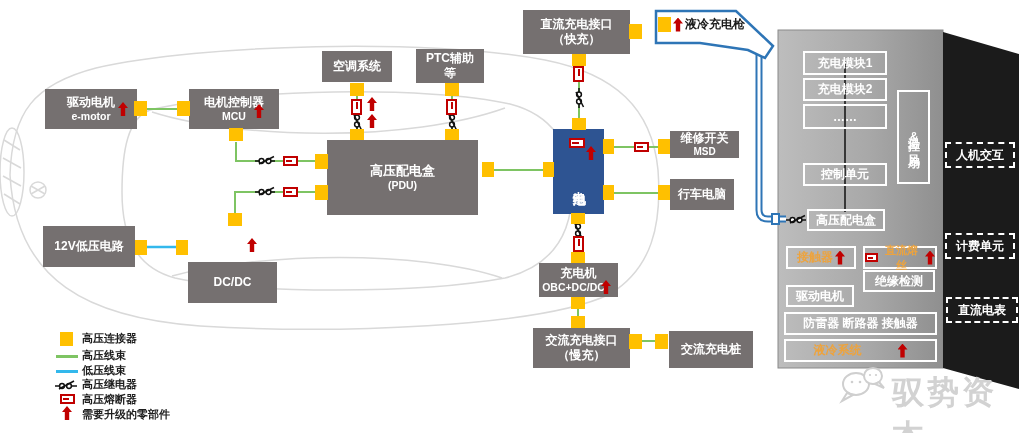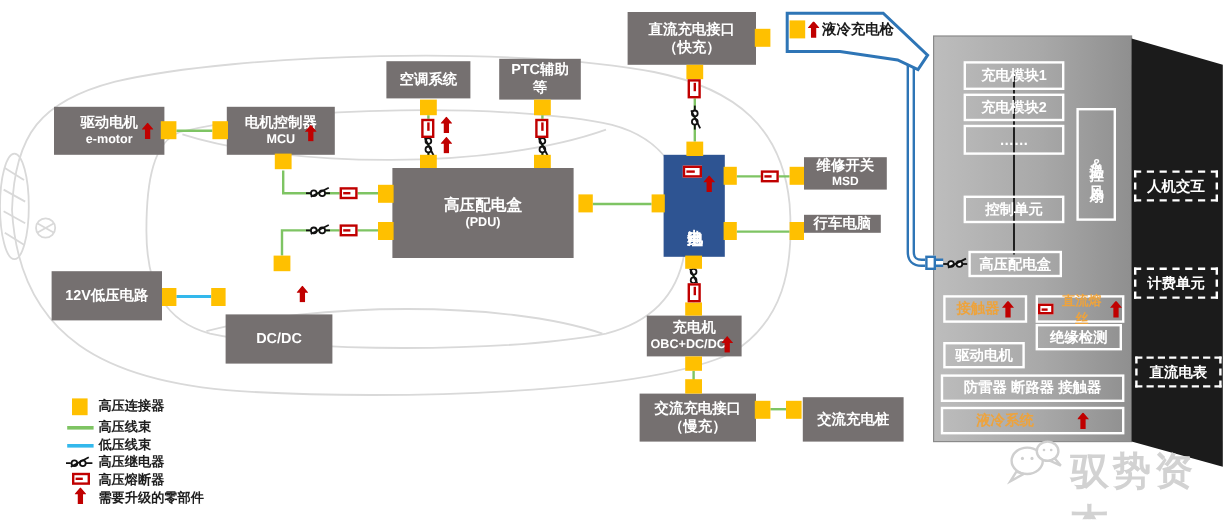--- a/index.html
+++ b/index.html
@@ -176,21 +176,21 @@
     <div class="fuse" style="left:16px;top:9px;width:16px;height:10px;"></div>
     <div class="uparrow" style="left:33px;top:17px;"></div>
     <div class="vtext" style="margin-top:22px;font-size:13px;">电池组</div>
   </div>
 
   <div class="box" style="left:670px;top:131px;width:69px;height:27px;">
     <div>维修开关</div>
     <div class="sub" style="font-size:10px;">MSD</div>
   </div>
 
-  <div class="box" style="left:670px;top:179px;width:64px;height:15px;">
+  <div class="box" style="left:670px;top:179px;width:64px;height:31px;">
     <div>行车电脑</div>
   </div>
 
   <div class="box" style="left:539px;top:263px;width:79px;height:34px;">
     <div>充电机</div>
     <div class="sub" style="padding-right:10px;">OBC+DC/DC</div>
   </div>
   <div class="uparrow" style="left:601px;top:280px;"></div>
 
   <div class="box" style="left:533px;top:328px;width:97px;height:40px;">
@@ -278,21 +278,21 @@
     <span>防雷器 断路器 接触器</span>
   </div>
   <div class="st-box" style="left:784px;top:339px;width:153px;height:23px;">
     <span class="orange">液冷系统</span>
     <span class="uparrow inline" style="margin-left:34px;"></span>
   </div>
 
   <div class="dark-box" style="left:945px;top:106px;width:70px;height:26px;">
     <span>人机交互</span>
   </div>
-  <div class="dark-box" style="left:945px;top:187px;width:70px;height:26px;">
+  <div class="dark-box" style="left:945px;top:197px;width:70px;height:26px;">
     <span>计费单元</span>
   </div>
   <div class="dark-box" style="left:946px;top:261px;width:72px;height:26px;">
     <span>直流电表</span>
   </div>
 
   <div class="conn" style="left:60px;top:332px;width:13px;height:14px;"></div>
   <div class="legend-row" style="left:82px;top:331px;">高压连接器</div>
 
   <div class="abs" style="left:56px;top:355px;width:22px;height:3px;background:#7EC463;"></div>

